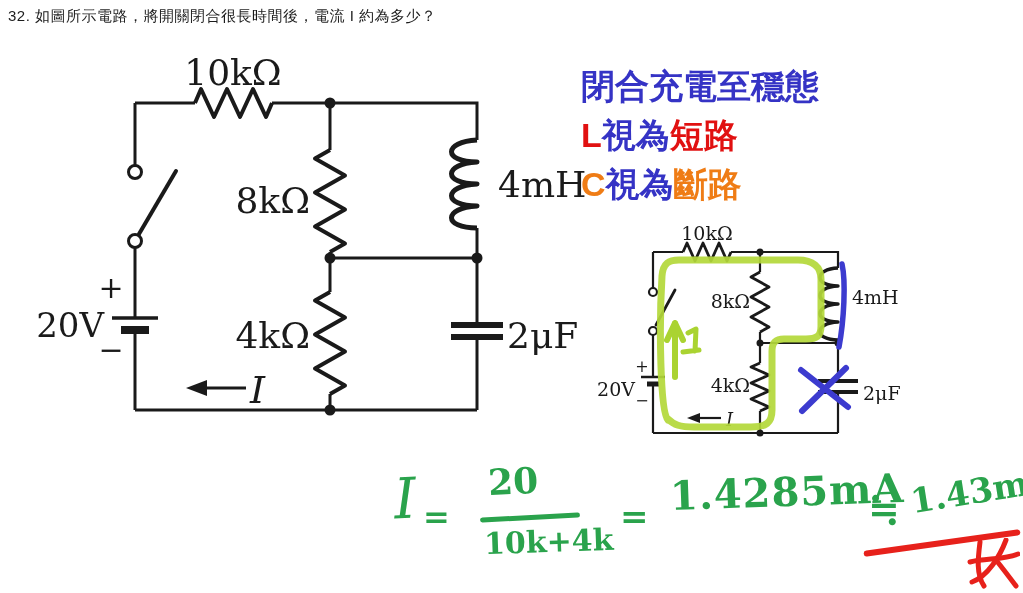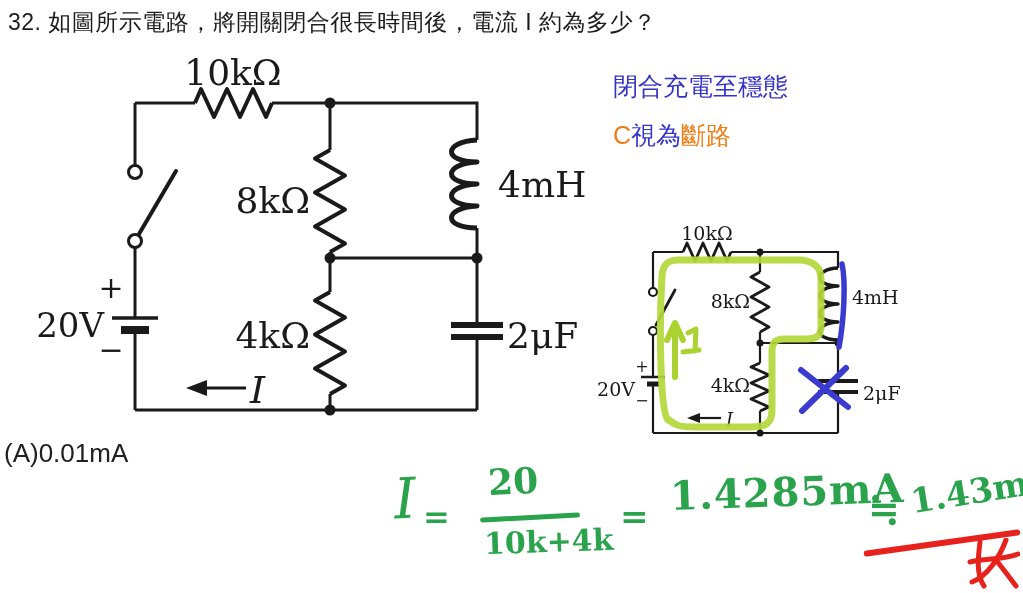--- a/index.html
+++ b/index.html
@@ -2,33 +2,33 @@
 <html><head>
 <meta charset="utf-8">
 <style>
   html,body{margin:0;padding:0;}
   body{
     width:1023px;height:593px;position:relative;overflow:hidden;
     background:#ffffff;font-family:"Liberation Sans",sans-serif;
   }
   .abs{position:absolute;}
   .title{
-    left:8px;top:7px;width:760px;font-size:23px;color:#1c1c1c;
+    left:8px;top:7px;width:760px;font-size:15px;color:#1c1c1c;
     letter-spacing:0.5px;white-space:nowrap;
   }
   svg{display:block;}
   svg text{font-family:"DejaVu Serif","Liberation Serif",serif;fill:#1a1a1a;}
   .wire{stroke:#1a1a1a;stroke-width:3;fill:none;}
   .elem{stroke:#1a1a1a;stroke-width:4;fill:none;stroke-linejoin:round;}
   .node{fill:#1a1a1a;stroke:none;}
   .sw-circle{fill:#ffffff;stroke:#1a1a1a;stroke-width:3;}
   .wire-s{stroke:#1a1a1a;stroke-width:2.2;fill:none;}
   .elem-s{stroke:#1a1a1a;stroke-width:2.8;fill:none;stroke-linejoin:round;}
   .sw-circle-s{fill:#ffffff;stroke:#1a1a1a;stroke-width:2.2;}
-  .notes{left:613px;top:62px;font-weight:normal;font-size:25px;line-height:49px;white-space:nowrap;}
+  .notes{left:581px;top:62px;font-weight:bold;font-size:34px;line-height:49px;white-space:nowrap;}
   .note-blue{color:#3533c5;}
   .note-red{color:#e11111;}
   .note-orange{color:#ef7c15;}
   .options{left:4px;top:434px;font-size:26px;line-height:38px;color:#202020;}
   .solution{left:390px;top:460px;width:633px;height:133px;}
   .sol{position:absolute;color:#2aa34c;font-family:"DejaVu Serif","Liberation Serif",serif;white-space:nowrap;}
   .sol-i{left:4px;top:6px;font-size:56px;font-style:italic;transform:rotate(-3deg);}
   .sol-eq1{left:33px;top:38px;font-size:32px;font-weight:bold;}
   .sol-num{left:98px;top:0px;font-size:36px;font-weight:bold;transform:rotate(-3deg);}
   .sol-bar{left:90px;top:55px;width:100px;height:5px;background:#2aa34c;border-radius:3px;transform:rotate(-3deg);}
@@ -92,20 +92,23 @@
   <text x="111" y="258" font-size="30" text-anchor="middle">+</text>
   <text x="111" y="320" font-size="30" text-anchor="middle">−</text>
   <text x="250" y="363" font-size="38" font-style="italic">I</text>
 </svg>
 
 <div class="abs notes">
   <div>
     <span class="note-blue">閉合充電至穩態</span>
   </div>
   <div>
+    <span class="note-red">L</span><span class="note-blue">視為</span><span class="note-red">短路</span>
+  </div>
+  <div>
     <span class="note-orange">C</span><span class="note-blue">視為</span><span class="note-orange">斷路</span>
   </div>
 </div>
 
 <svg class="abs" style="left:595px;top:200px;" width="423" height="255" viewBox="0 0 423 255">
   <g>
     <path class="wire-s" d="M58,52 H88 M136,52 H243 V68"></path>
     <path class="wire-s" d="M243,140 V181 M243,192 V233"></path>
     <path class="wire-s" d="M165,143 H243"></path>
     <path class="wire-s" d="M165,52 V72 M165,132 V163 M165,211 V233"></path>
@@ -158,21 +161,20 @@
     <path d="M93,133 l8,-4 l-1,22 M88,152 l16,-2" stroke="#aad331" stroke-width="5"></path>
     <path d="M247,64 C251,82 249,120 244,147" stroke="#3c3bcf" stroke-width="5.5"></path>
     <g stroke="#3c3bcf" stroke-width="6">
       <path d="M206,170 L253,207"></path>
       <path d="M251,168 L207,211"></path>
     </g>
   </g>
 </svg>
 
 <div class="abs options">
-  <div>(A)0.01mA</div>
 </div>
 
 <div class="abs solution">
   <span class="sol sol-i">I</span>
   <span class="sol sol-eq1">=</span>
   <span class="sol sol-num">20</span>
   <div class="sol sol-bar"></div>
   <span class="sol sol-den">10k+4k</span>
   <span class="sol sol-eq2">=</span>
   <span class="sol sol-res">1.4285mA</span>

